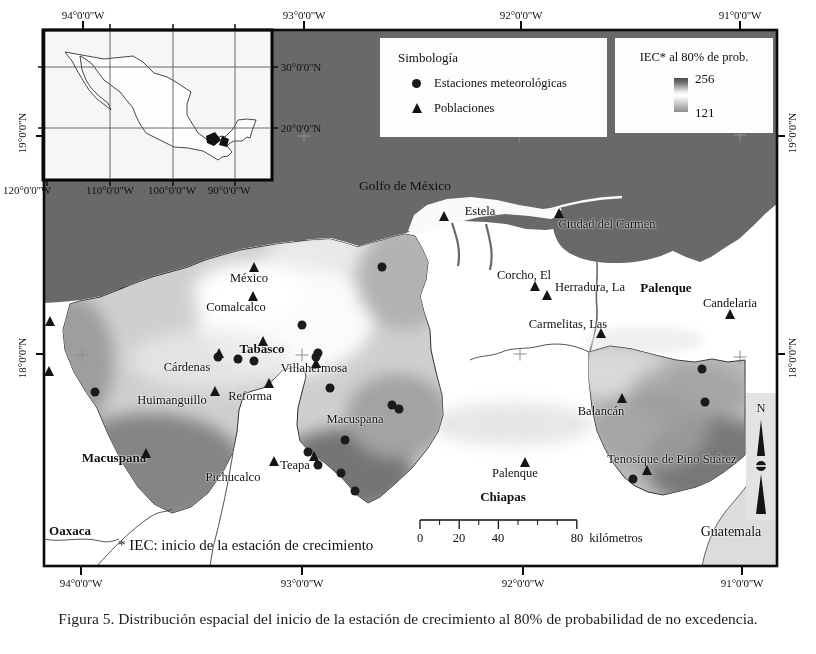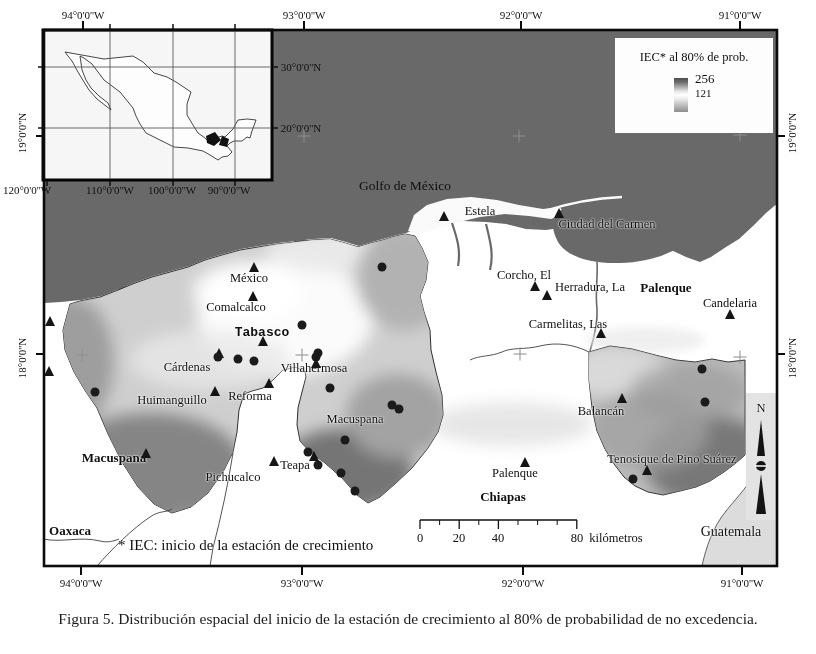--- a/index.html
+++ b/index.html
@@ -39,21 +39,21 @@
   .leg-circle{width:9px;height:9px;border-radius:50%;background:#1b1b1b;}
   .leg-tri{width:0;height:0;border-left:5px solid transparent;border-right:5px solid transparent;
            border-bottom:10px solid #151515;}
   .leg-row .tx{font-size:12.5px;}
 
   #iecbox{left:615px;top:38px;width:158px;height:95px;}
   #iecbox .title{margin:12px 0 0 0;text-align:center;font-size:12.5px;}
   #iec-bar{position:absolute;left:59px;top:40px;width:14px;height:34px;
            background:linear-gradient(180deg,#4e4e4e 0%,#6a6a6a 12%,#e9e9e9 40%,#ffffff 50%,#efefef 60%,#b9b9b9 82%,#8d8d8d 100%);}
   .iec-max{position:absolute;left:80px;top:33px;font-size:13px;}
-  .iec-min{position:absolute;left:80px;top:49px;font-size:11px;}
+  .iec-min{position:absolute;left:80px;top:67px;font-size:13px;}
 
   #footnote{position:absolute;left:118px;top:537px;font-size:15px;white-space:nowrap;
             text-shadow:0 0 2px #fff;}
   #caption{position:absolute;left:0;top:610px;width:816px;text-align:center;
            font-size:15.5px;color:#1c1c1c;}
 </style>
 </head>
 <body>
 
 <div id="figure">
@@ -217,21 +217,21 @@
       <div class="axis small" style="left: 27px; top: 190px;">120°0'0''W</div>
       <div class="axis small" style="left: 110px; top: 190px;">110°0'0''W</div>
       <div class="axis small" style="left: 172px; top: 190px;">100°0'0''W</div>
       <div class="axis small" style="left: 229px; top: 190px;">90°0'0''W</div>
       <div class="axis small" style="left: 301px; top: 67px;">30°0'0''N</div>
       <div class="axis small" style="left: 301px; top: 128px;">20°0'0''N</div>
       <div class="lbl sea" style="left: 405px; top: 166px;">Golfo de México</div>
       <div class="lbl big" style="left: 731px; top: 532px;">Guatemala</div>
       <div class="lbl " style="left: 249px; top: 278px;">México</div>
       <div class="lbl " style="left: 236px; top: 307px;">Comalcalco</div>
-      <div class="lbl bold" style="left: 262px; top: 332px; font-family: Liberation Mono, monospace;">Tabasco</div>
+      <div class="lbl bold" style="left: 262px; top: 348px;">Tabasco</div>
       <div class="lbl " style="left: 314px; top: 368px;">Villahermosa</div>
       <div class="lbl " style="left: 187px; top: 367px;">Cárdenas</div>
       <div class="lbl " style="left: 250px; top: 396px;">Reforma</div>
       <div class="lbl " style="left: 172px; top: 400px;">Huimanguillo</div>
       <div class="lbl " style="left: 355px; top: 419px;">Macuspana</div>
       <div class="lbl bold" style="left: 114px; top: 457px;">Macuspana</div>
       <div class="lbl " style="left: 295px; top: 465px;">Teapa</div>
       <div class="lbl " style="left: 233px; top: 477px;">Pichucalco</div>
       <div class="lbl bold" style="left: 70px; top: 530px;">Oaxaca</div>
       <div class="lbl " style="left: 467px; top: 211px; margin-left: 13px;">Estela</div>
@@ -293,20 +293,35 @@
       <div class="cross" style="left: 520px; top: 354px;"></div>
       <div class="cross" style="left: 740px; top: 357px;"></div>
       <div class="sb" style="left: 420px; top: 531px;">0</div>
       <div class="sb" style="left: 459px; top: 531px;">20</div>
       <div class="sb" style="left: 498px; top: 531px;">40</div>
       <div class="sb" style="left: 577px; top: 531px;">80</div>
       <div class="sb" style="left: 616px; top: 531px;">kilómetros</div>
       <div class="lbl" style="left: 761px; top: 408px;">N</div>
     </div>
 
+<div id="simbologia" class="legendbox">
+  <div class="title">Simbología</div>
+  <div class="leg-row">
+    <span class="mk">
+          <span class="leg-circle"></span>
+        </span>
+    <span class="tx">Estaciones meteorológicas</span>
+  </div>
+  <div class="leg-row">
+    <span class="mk">
+          <span class="leg-tri"></span>
+        </span>
+    <span class="tx">Poblaciones</span>
+  </div>
+</div>
 
 <div id="iecbox" class="legendbox">
   <div class="title">IEC* al 80% de prob.</div>
   <div id="iec-bar"></div>
   <span class="iec-max">256</span>
   <span class="iec-min">121</span>
 </div>
 
 <div id="footnote">* IEC: inicio de la estación de crecimiento</div>
 </div>

